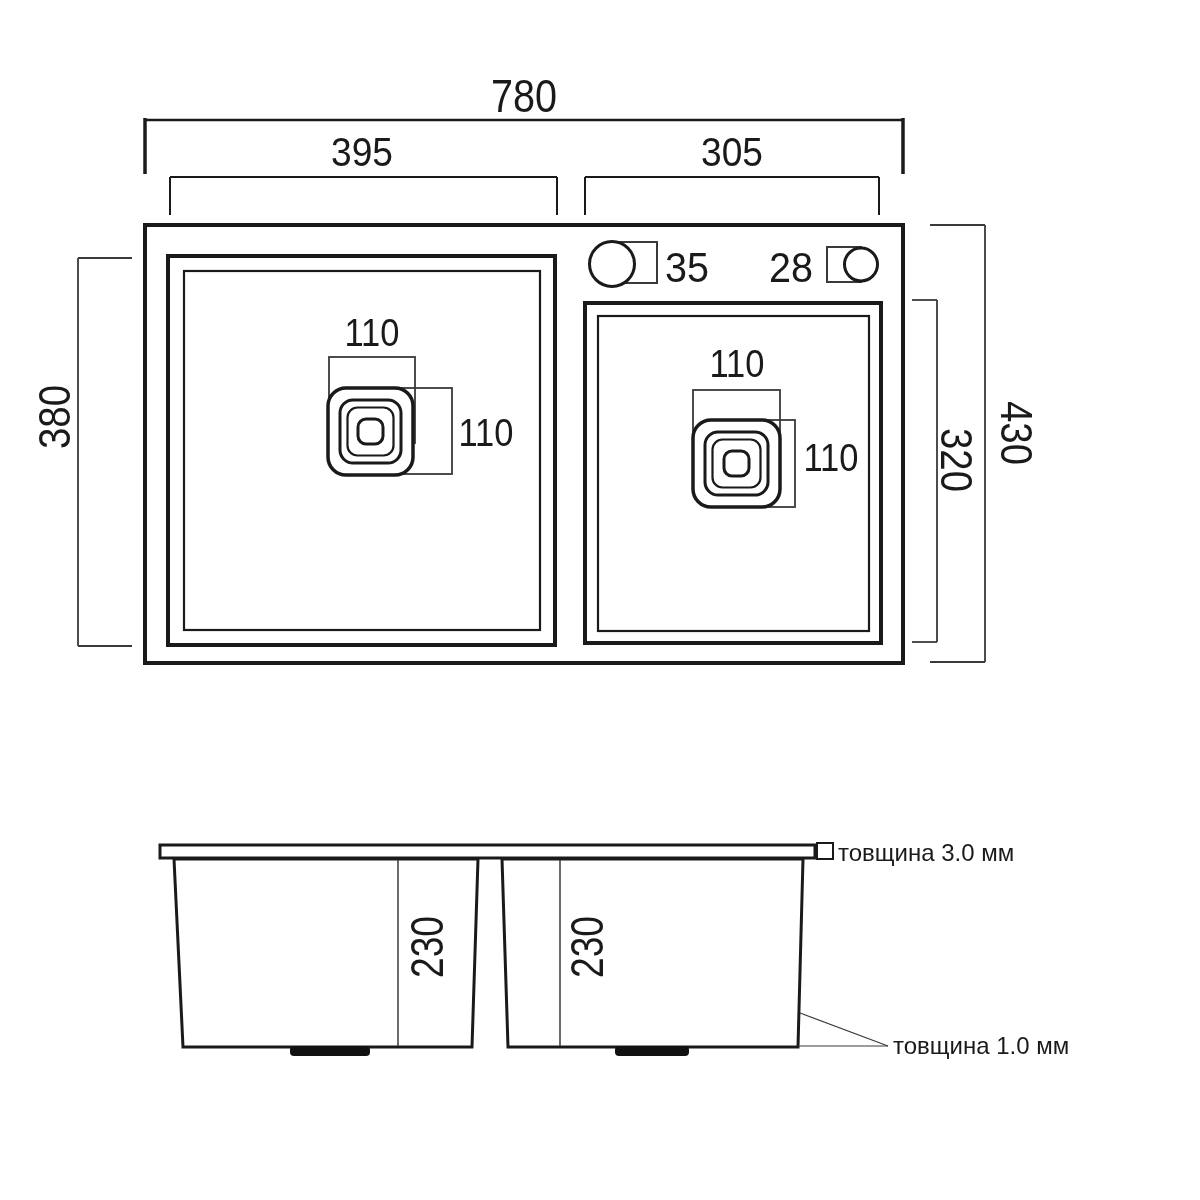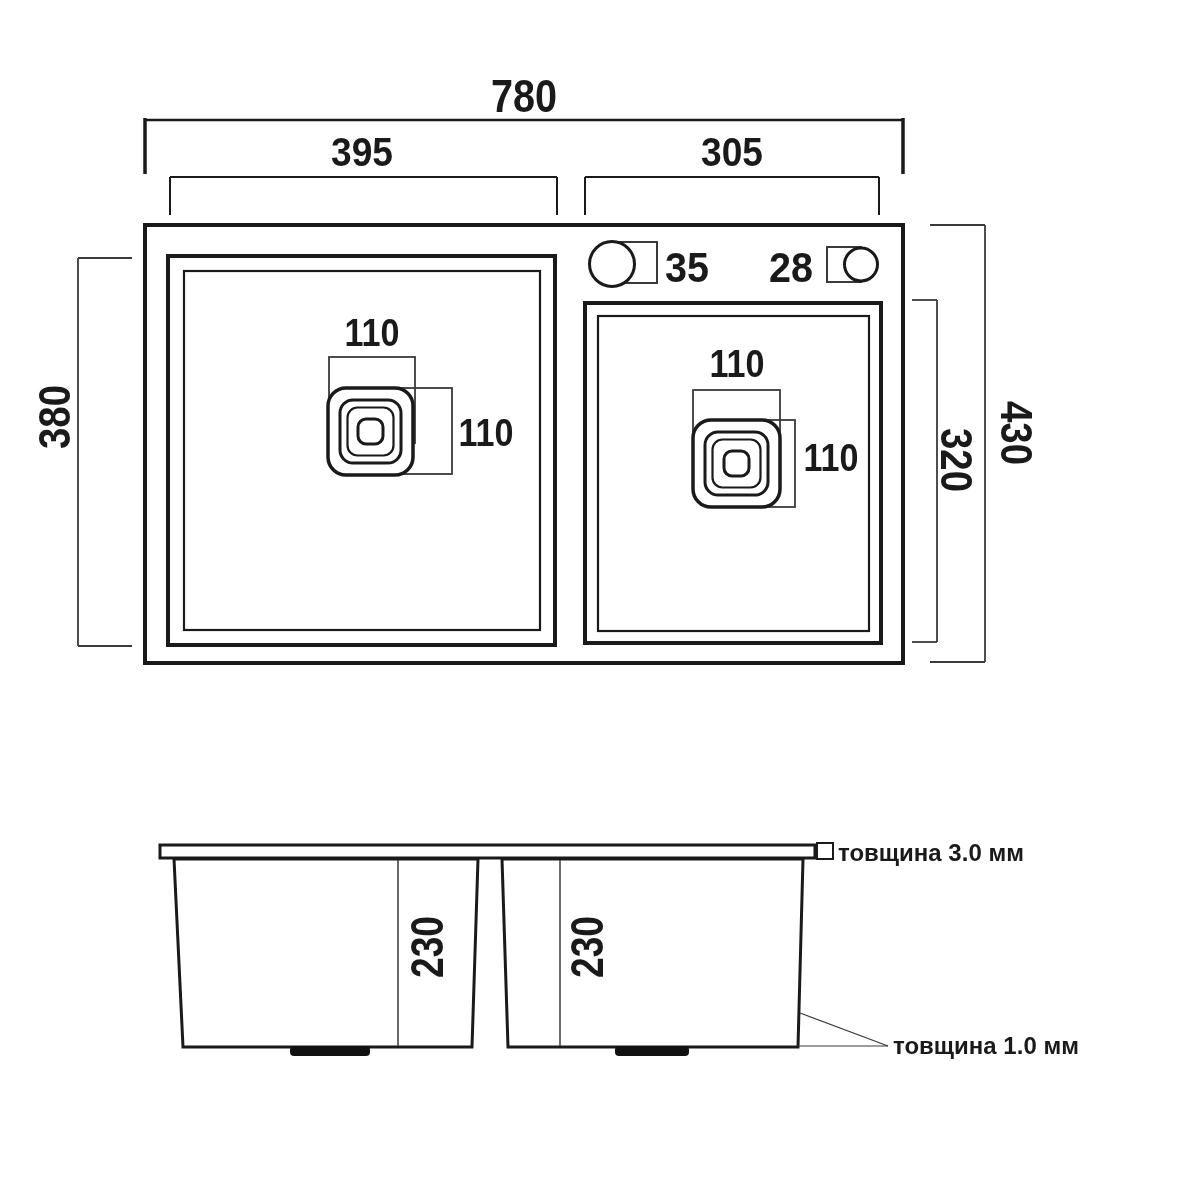--- a/index.html
+++ b/index.html
@@ -1,16 +1,16 @@
 <!DOCTYPE html>
 <html><head>
 <meta charset="utf-8">
 <style>
   html,body{margin:0;padding:0;background:#fff;}
-  #stage{position:relative;width:1200px;height:1200px;background:#ffffff;overflow:hidden;font-weight:bold;}
+  #stage{position:relative;width:1200px;height:1200px;background:#ffffff;overflow:hidden;}
   svg{display:block;}
   text{font-family:"Liberation Sans","DejaVu Sans",sans-serif;fill:#1a1a1a;}
   .d46{font-size:46px;}
   .d44{font-size:44px;}
   .d42{font-size:42px;}
   .d40{font-size:40px;}
   .d38{font-size:38px;}
   .lbl{font-size:24px;}
   .ln{stroke:#1a1a1a;fill:none;}
   .thin{stroke:#3a3a3a;fill:none;}

